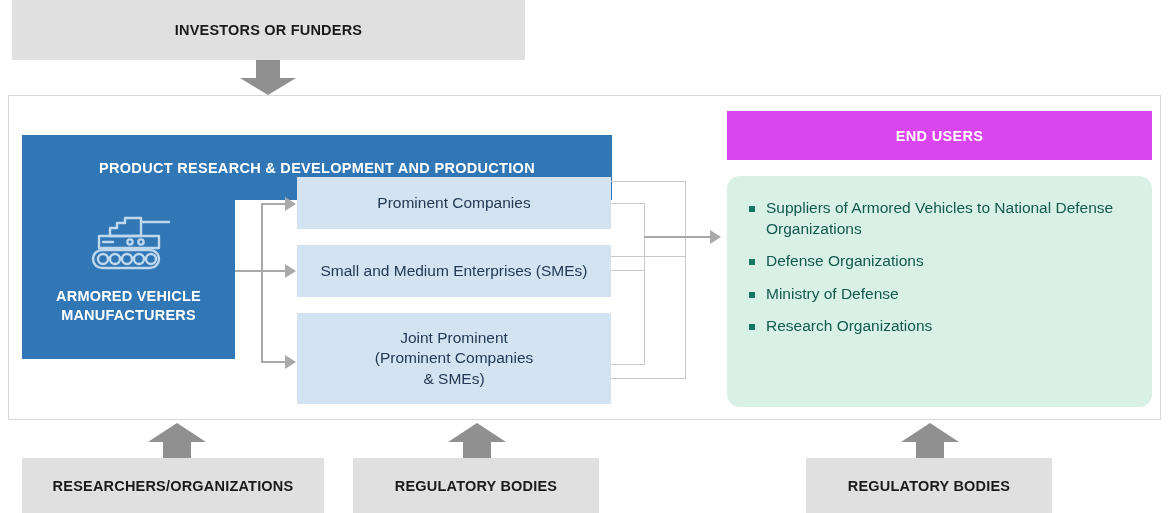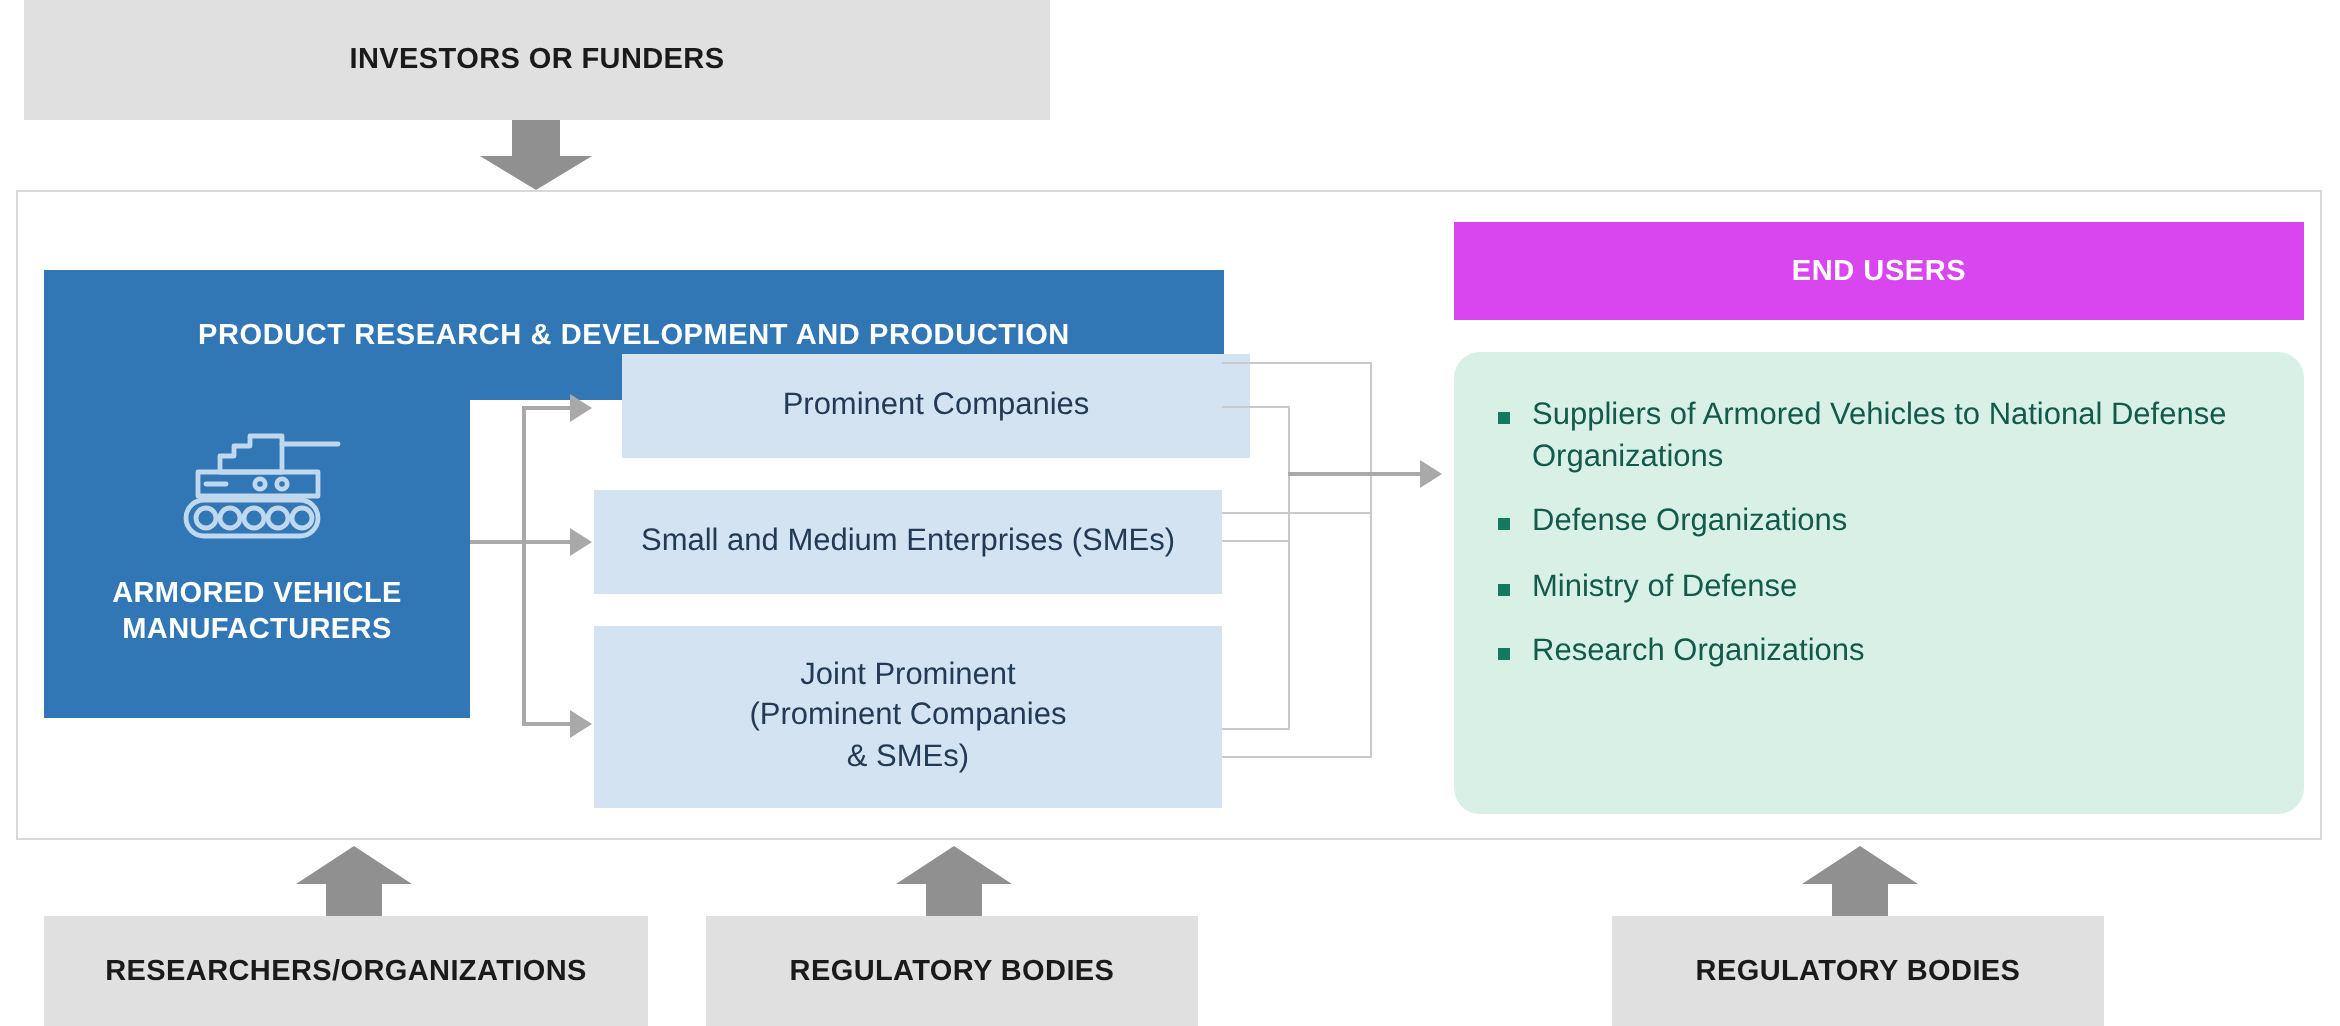--- a/index.html
+++ b/index.html
@@ -206,21 +206,21 @@
 
   <div class="hline" style="left:261px; top:203px; width:26px;"></div>
   <div class="arrow-right" style="left:285px; top:197px;"></div>
 
   <div class="hline" style="left:261px; top:270px; width:26px;"></div>
   <div class="arrow-right" style="left:285px; top:264px;"></div>
 
   <div class="hline" style="left:261px; top:361px; width:26px;"></div>
   <div class="arrow-right" style="left:285px; top:355px;"></div>
 
-  <div class="lb-box" style="left:311px; top:177px; width:314px; height:52px;">
+  <div class="lb-box" style="left:297px; top:177px; width:314px; height:52px;">
     <span>Prominent Companies</span>
   </div>
 
   <div class="lb-box" style="left:297px; top:245px; width:314px; height:52px;">
     <span>Small and Medium Enterprises (SMEs)</span>
   </div>
 
   <div class="lb-box" style="left:297px; top:313px; width:314px; height:91px;">
     <span>
       <span style="display:block">Joint Prominent</span>

